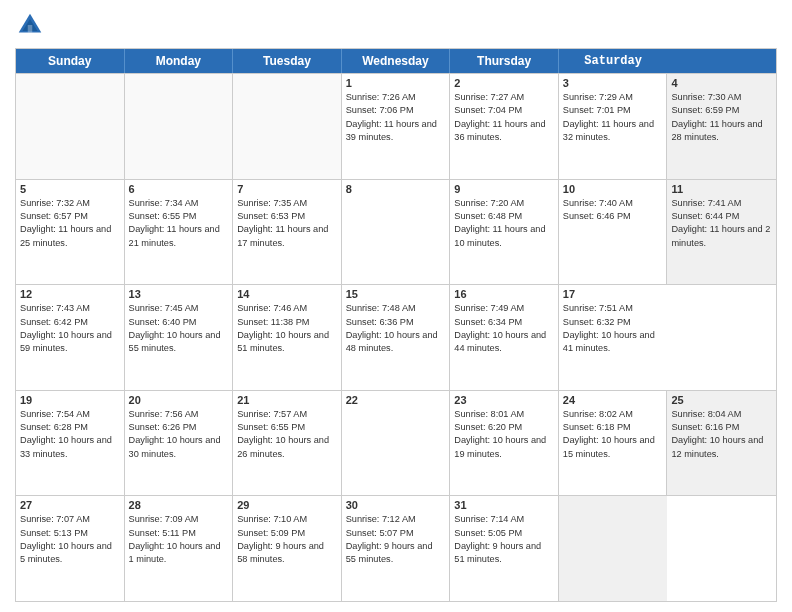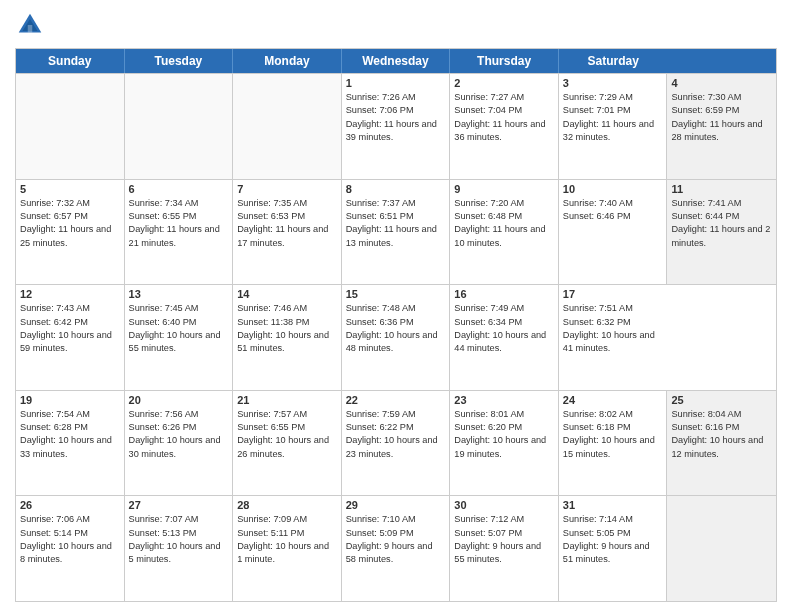--- a/index.html
+++ b/index.html
@@ -73,21 +73,21 @@
       background: #2a6db5;
     }
     .cal-header-cell {
       color: #fff;
       text-align: center;
       padding: 5px 16px;
       font-size: 12px;
       font-weight: bold;
       border-right: 1px solid #5590cc;
     }
-    .cal-header-cell:last-child { border-right: none; }
+    .cal-header-cell:last-child { border-right: none; font-family: Liberation Mono, monospace; }
     .cal-body {
       display: flex;
       flex-direction: column;
       flex: 1;
     }
     .cal-week {
       display: grid;
       grid-template-columns: repeat(7, 1fr);
       flex: 1;
       border-top: 1px solid #ccc;
@@ -131,22 +131,22 @@
     </div>
     <div class="title-block">
       <h1></h1>
       <h2></h2>
     </div>
   </div>
 
   <div class="calendar">
     <div class="cal-header-row">
         <div class="cal-header-cell">Sunday</div>
+        <div class="cal-header-cell">Monday</div>
         <div class="cal-header-cell">Tuesday</div>
-        <div class="cal-header-cell">Monday</div>
         <div class="cal-header-cell">Wednesday</div>
         <div class="cal-header-cell">Thursday</div>
         <div class="cal-header-cell">Saturday</div>
       </div>
     <div class="cal-body">
         <div class="cal-week">
           <div class="cal-cell empty"></div>
           <div class="cal-cell empty"></div>
           <div class="cal-cell empty"></div>
           <div class="cal-cell">
@@ -174,21 +174,20 @@
           <div class="cal-cell">
             <span class="day-num">6</span>
             <div class="cell-info"><span>Sunrise: 7:34 AM</span><br><span>Sunset: 6:55 PM</span><br><span>Daylight: 11 hours and 21 minutes.</span></div>
           </div>
           <div class="cal-cell">
             <span class="day-num">7</span>
             <div class="cell-info"><span>Sunrise: 7:35 AM</span><br><span>Sunset: 6:53 PM</span><br><span>Daylight: 11 hours and 17 minutes.</span></div>
           </div>
           <div class="cal-cell">
             <span class="day-num">8</span>
-            <div class="cell-info"><span>Sunrise: 7:37 AM</span><br><span>Sunset: 6:51 PM</span><br><span>Daylight: 11 hours and 13 minutes.</span></div>
           </div>
           <div class="cal-cell">
             <span class="day-num">9</span>
             <div class="cell-info"><span>Sunrise: 7:20 AM</span><br><span>Sunset: 6:48 PM</span><br><span>Daylight: 11 hours and 10 minutes.</span></div>
           </div>
           <div class="cal-cell">
             <span class="day-num">10</span>
             <div class="cell-info"><span>Sunrise: 7:40 AM</span><br><span>Sunset: 6:46 PM</span><br></div>
           </div>
           <div class="cal-cell shaded">
@@ -230,40 +229,35 @@
           <div class="cal-cell">
             <span class="day-num">20</span>
             <div class="cell-info"><span>Sunrise: 7:56 AM</span><br><span>Sunset: 6:26 PM</span><br><span>Daylight: 10 hours and 30 minutes.</span></div>
           </div>
           <div class="cal-cell">
             <span class="day-num">21</span>
             <div class="cell-info"><span>Sunrise: 7:57 AM</span><br><span>Sunset: 6:55 PM</span><br><span>Daylight: 10 hours and 26 minutes.</span></div>
           </div>
           <div class="cal-cell">
             <span class="day-num">22</span>
-            <div class="cell-info"><span>Sunrise: 7:59 AM</span><br><span>Sunset: 6:22 PM</span><br><span>Daylight: 10 hours and 23 minutes.</span></div>
           </div>
           <div class="cal-cell">
             <span class="day-num">23</span>
             <div class="cell-info"><span>Sunrise: 8:01 AM</span><br><span>Sunset: 6:20 PM</span><br><span>Daylight: 10 hours and 19 minutes.</span></div>
           </div>
           <div class="cal-cell">
             <span class="day-num">24</span>
             <div class="cell-info"><span>Sunrise: 8:02 AM</span><br><span>Sunset: 6:18 PM</span><br><span>Daylight: 10 hours and 15 minutes.</span></div>
           </div>
           <div class="cal-cell shaded">
             <span class="day-num">25</span>
             <div class="cell-info"><span>Sunrise: 8:04 AM</span><br><span>Sunset: 6:16 PM</span><br><span>Daylight: 10 hours and 12 minutes.</span></div>
           </div>
         </div>
         <div class="cal-week">
-          <div class="cal-cell">
-            <span class="day-num">26</span>
-            <div class="cell-info"><span>Sunrise: 7:06 AM</span><br><span>Sunset: 5:14 PM</span><br><span>Daylight: 10 hours and 8 minutes.</span></div>
-          </div>
           <div class="cal-cell">
             <span class="day-num">27</span>
             <div class="cell-info"><span>Sunrise: 7:07 AM</span><br><span>Sunset: 5:13 PM</span><br><span>Daylight: 10 hours and 5 minutes.</span></div>
           </div>
           <div class="cal-cell">
             <span class="day-num">28</span>
             <div class="cell-info"><span>Sunrise: 7:09 AM</span><br><span>Sunset: 5:11 PM</span><br><span>Daylight: 10 hours and 1 minute.</span></div>
           </div>
           <div class="cal-cell">
             <span class="day-num">29</span>

